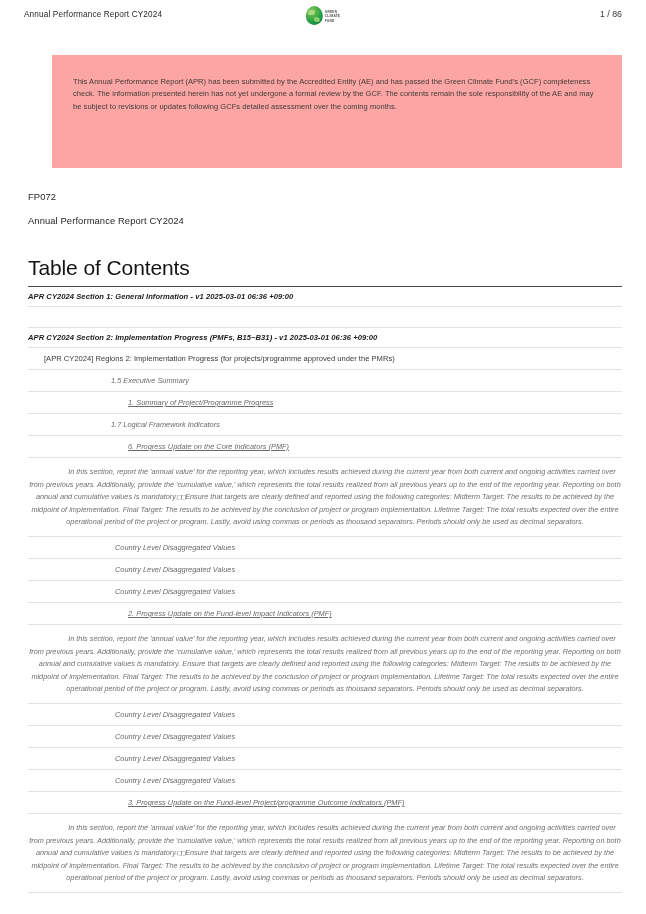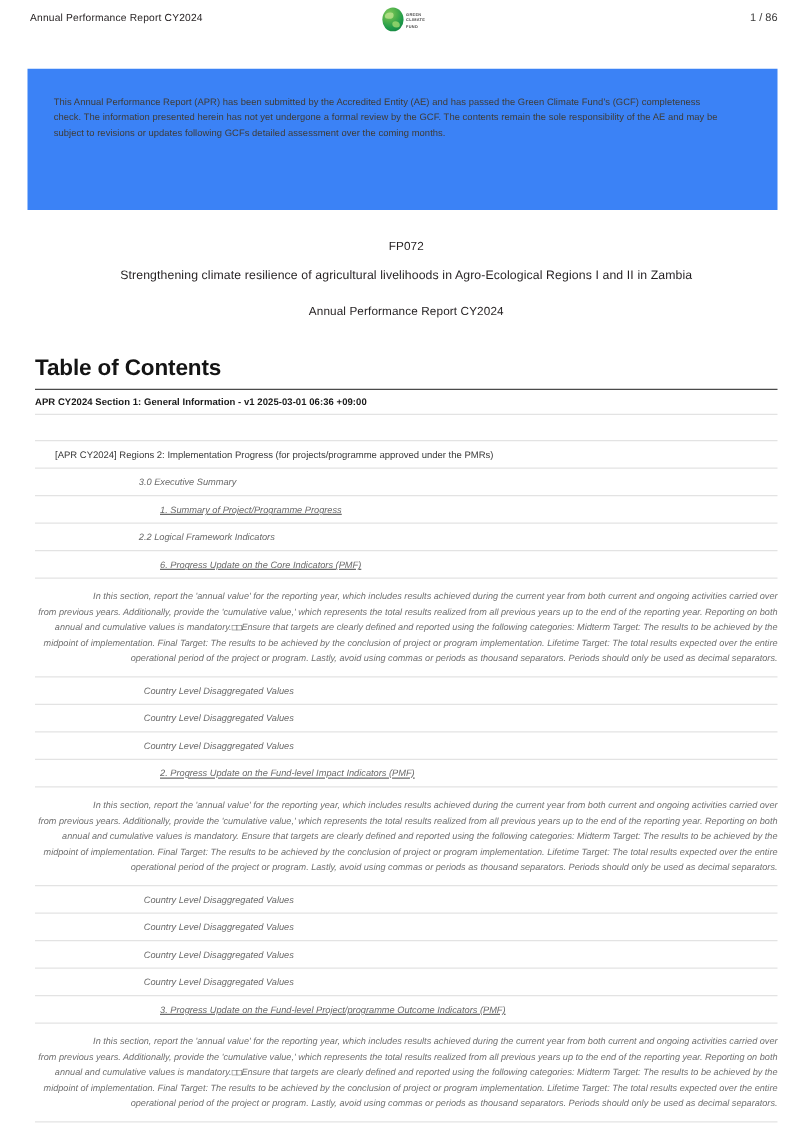--- a/index.html
+++ b/index.html
@@ -86,38 +86,37 @@
   }
   .header-page {
     font-size: 8.8px;
     color: #3b3b3b;
     padding-top: 9px;
     white-space: nowrap;
   }
 
   
   .notice-box {
-    margin: 21px 24px 0 22px;
-    background: #3b82f6;
+    margin: 21px 24px 0 52px;
+    background: #fca5a5;
     min-height: 113px;
     box-sizing: border-box;
     padding: 21px 23px 10px 21px;
   }
   .notice-text {
     font-size: 7.5px;
     line-height: 12.4px;
     color: #3f3b35;
     letter-spacing: .05px;
     max-width: 533px;
   }
 
   
   .doc-title-block {
     margin: 23px 24px 0 28px;
-    text-align: center;
   }
   .doc-code {
     font-size: 9.4px;
     color: #231f20;
     margin-bottom: 13px;
     letter-spacing: .1px;
   }
   .doc-name {
     font-size: 9.8px;
     color: #231f20;
@@ -128,41 +127,42 @@
     font-size: 9.4px;
     color: #231f20;
     letter-spacing: .1px;
   }
 
   
   .toc {
     margin: 30px 24px 0 28px;
   }
   .toc-heading {
-    font-size: 18px;
-    font-weight: bold;
+    font-size: 21px;
+    font-weight: normal;
     color: #141414;
     letter-spacing: -0.1px;
     padding-bottom: 6px;
   }
   .toc-rows {
     border-top: 1.4px solid #4a4a4a;
   }
   .toc-row {
     border-bottom: 1px solid #e3e3e3;
     padding: 5px 0 5px 0;
     box-sizing: border-box;
   }
   .toc-row.level-0 {
     font-size: 7.6px;
     font-weight: bold;
     color: #1a1a1a;
     letter-spacing: .05px;
     padding-top: 5px;
     padding-bottom: 5px;
+    font-style: italic;
   }
   .toc-row.level-1 {
     font-size: 7.6px;
     color: #3a3a3a;
     padding-left: 16px;
     padding-top: 6px;
     padding-bottom: 6px;
   }
   .toc-row.level-2 {
     font-size: 7.4px;
@@ -192,21 +192,21 @@
   .toc-row.spacer {
     height: 21px;
     padding: 0;
   }
   .toc-row.para {
     font-size: 7.3px;
     font-style: italic;
     color: #6f6f6f;
     line-height: 12.6px;
     letter-spacing: 0;
-    text-align: right;
+    text-align: center;
     padding-top: 8px;
     padding-bottom: 7px;
   }
   .toc-row.para .indent {
     display: inline-block;
     width: 34px;
   }
   .tofu {
     font-family: "DejaVu Sans Mono", monospace;
     font-style: normal;
@@ -230,33 +230,33 @@
 
   <div class="header-page">1 / 86</div>
 </div>
 
 <div class="notice-box">
   <div class="notice-text">This Annual Performance Report (APR) has been submitted by the Accredited Entity (AE) and has passed the Green Climate Fund's (GCF) completeness check. The information presented herein has not yet undergone a formal review by the GCF. The contents remain the sole responsibility of the AE and may be subject to revisions or updates following GCFs detailed assessment over the coming months.</div>
 </div>
 
 <div class="doc-title-block">
   <div class="doc-code">FP072</div>
-  <div class="doc-name">Strengthening climate resilience of agricultural livelihoods in Agro-Ecological Regions I and II in Zambia</div>
   <div class="doc-sub">Annual Performance Report CY2024</div>
 </div>
 
 <div class="toc">
   <div class="toc-heading">Table of Contents</div>
   <div class="toc-rows">
       <div class="toc-row level-0">APR CY2024 Section 1: General Information - v1 2025-03-01 06:36 +09:00</div>
       <div class="toc-row spacer"></div>
+      <div class="toc-row level-0">APR CY2024 Section 2: Implementation Progress (PMFs, B15~B31) - v1 2025-03-01 06:36 +09:00</div>
       <div class="toc-row level-1">[APR CY2024] Regions 2: Implementation Progress (for projects/programme approved under the PMRs)</div>
-      <div class="toc-row level-2">3.0 Executive Summary</div>
+      <div class="toc-row level-2">1.5 Executive Summary</div>
       <div class="toc-row level-3">1. Summary of Project/Programme Progress</div>
-      <div class="toc-row level-2">2.2 Logical Framework Indicators</div>
+      <div class="toc-row level-2">1.7 Logical Framework Indicators</div>
       <div class="toc-row level-3">6. Progress Update on the Core Indicators (PMF)</div>
       <div class="toc-row para"><span class="indent"></span>In this section, report the 'annual value' for the reporting year, which includes results achieved during the current year from both current and ongoing activities carried over from previous years. Additionally, provide the 'cumulative value,' which represents the total results realized from all previous years up to the end of the reporting year. Reporting on both annual and cumulative values is mandatory.<span class="tofu">□□</span>Ensure that targets are clearly defined and reported using the following categories: Midterm Target: The results to be achieved by the midpoint of implementation. Final Target: The results to be achieved by the conclusion of project or program implementation. Lifetime Target: The total results expected over the entire operational period of the project or program. Lastly, avoid using commas or periods as thousand separators. Periods should only be used as decimal separators.</div>
       <div class="toc-row level-4">Country Level Disaggregated Values</div>
       <div class="toc-row level-4">Country Level Disaggregated Values</div>
       <div class="toc-row level-4">Country Level Disaggregated Values</div>
       <div class="toc-row level-3">2. Progress Update on the Fund-level Impact Indicators (PMF)</div>
       <div class="toc-row para"><span class="indent"></span>In this section, report the 'annual value' for the reporting year, which includes results achieved during the current year from both current and ongoing activities carried over from previous years. Additionally, provide the 'cumulative value,' which represents the total results realized from all previous years up to the end of the reporting year. Reporting on both annual and cumulative values is mandatory. Ensure that targets are clearly defined and reported using the following categories: Midterm Target: The results to be achieved by the midpoint of implementation. Final Target: The results to be achieved by the conclusion of project or program implementation. Lifetime Target: The total results expected over the entire operational period of the project or program. Lastly, avoid using commas or periods as thousand separators. Periods should only be used as decimal separators.</div>
       <div class="toc-row level-4">Country Level Disaggregated Values</div>
       <div class="toc-row level-4">Country Level Disaggregated Values</div>
       <div class="toc-row level-4">Country Level Disaggregated Values</div>

